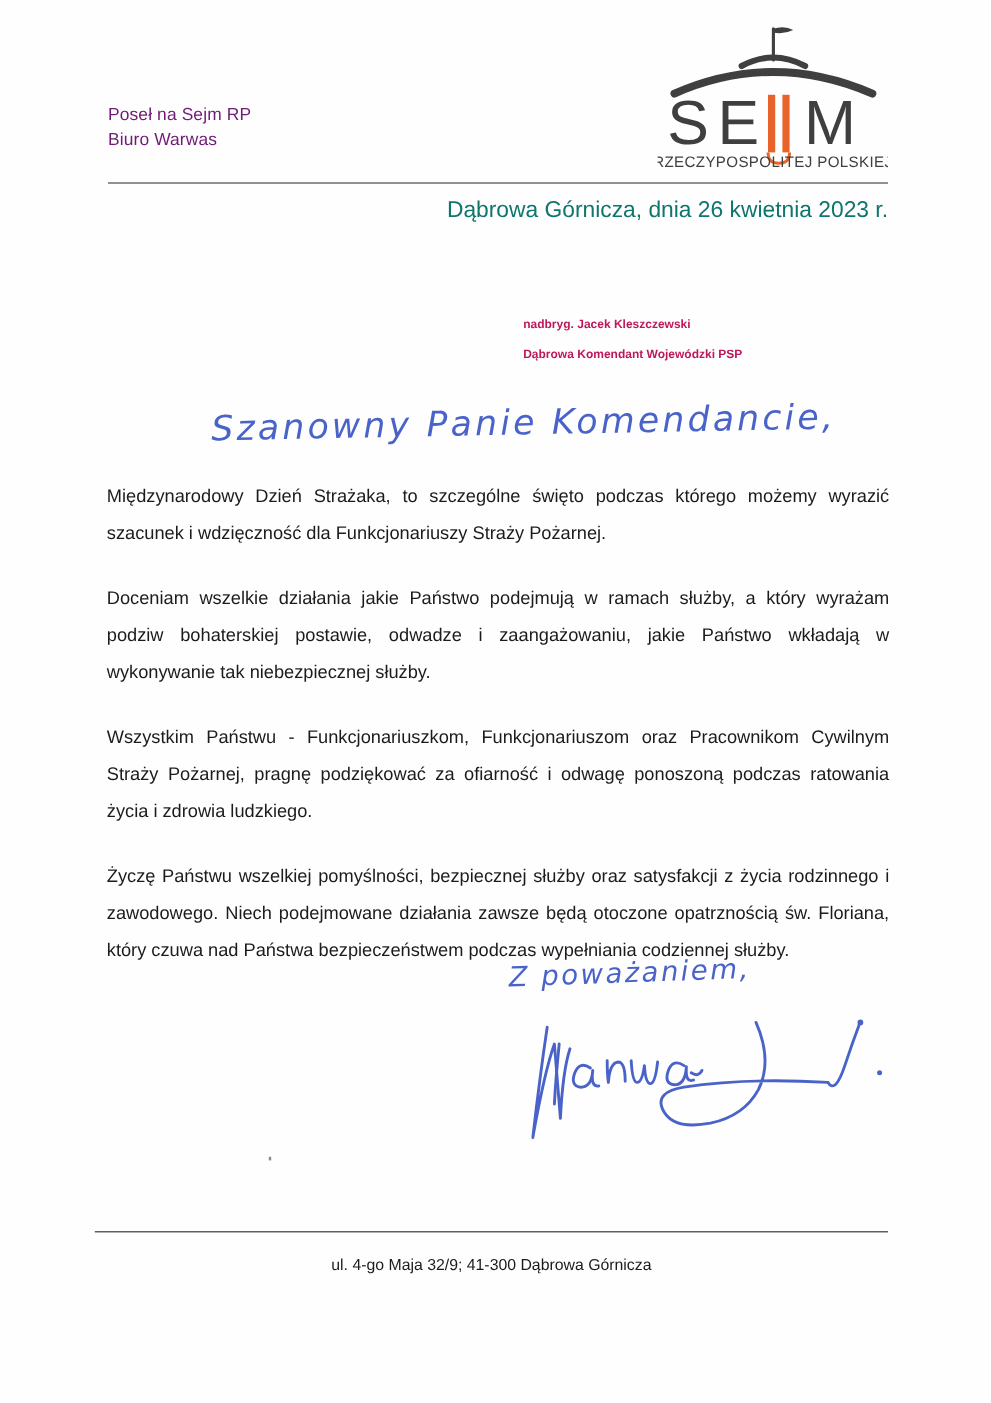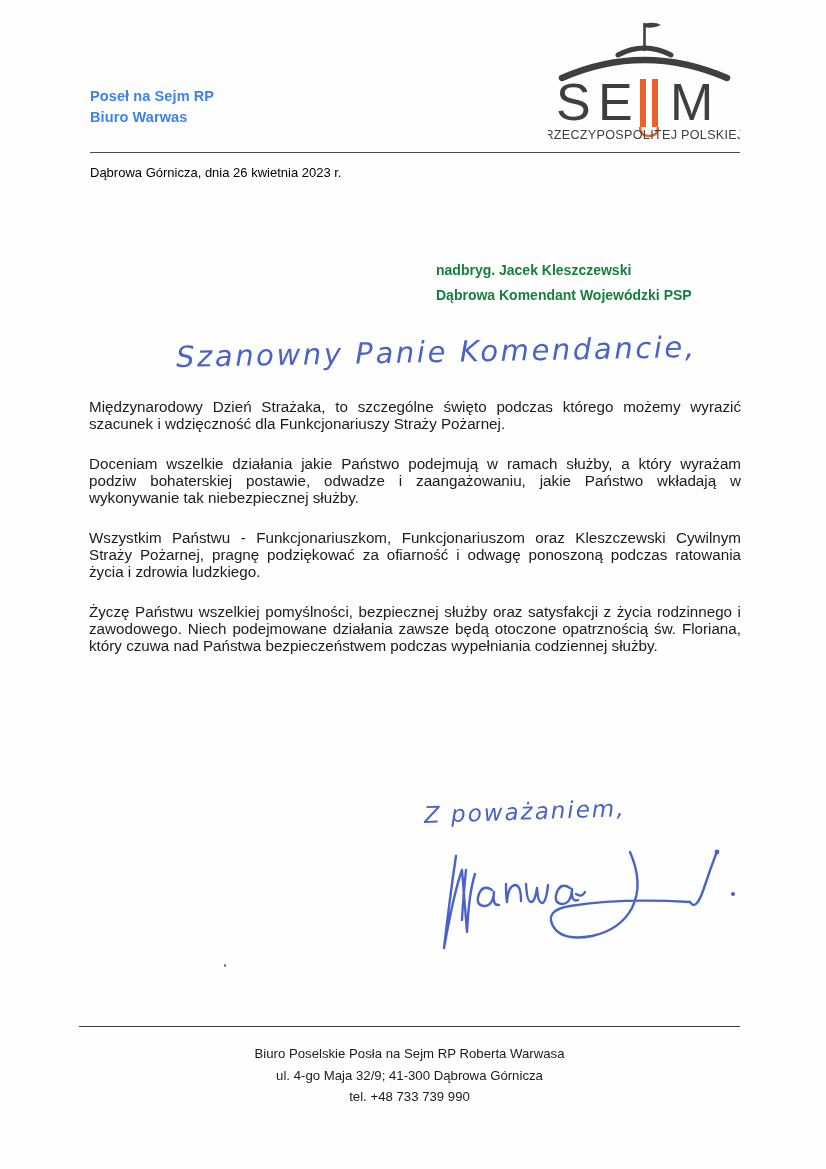--- a/index.html
+++ b/index.html
@@ -18,24 +18,24 @@
     background: #fefefe;
     overflow: hidden;
   }
 
   
   .letterhead-name {
     position: absolute;
     left: 90px;
     top: 86px;
     font-size: 14.5px;
-    font-weight: bold;
+    font-weight: normal;
     line-height: 21px;
     letter-spacing: 0.1px;
-    color: #3b82f6;
+    color: #701a75;
   }
   .letterhead-name div { white-space: nowrap; }
 
   
   .sejm-logo {
     position: absolute;
     left: 548px;
     top: 16px;
     width: 192px;
     height: 126px;
@@ -59,34 +59,34 @@
     height: 0;
     border-top: 1.8px solid #3a3a3a;
   }
 
   
   .place-date {
     position: absolute;
     left: 90px;
     top: 165px;
     width: 650px;
-    text-align: left;
-    font-size: 13px;
-    color: #000000;
+    text-align: right;
+    font-size: 19px;
+    color: #0f766e;
   }
 
   
   .addressee {
     position: absolute;
     left: 436px;
     top: 258px;
-    font-size: 14px;
+    font-size: 10px;
     font-weight: bold;
     line-height: 25px;
-    color: #15803d;
+    color: #be185d;
   }
   .addressee div { white-space: nowrap; }
 
   
   .handwriting {
     color: #4a63c8;
     font-family: "DejaVu Sans", sans-serif;
     font-style: italic;
     font-weight: 400;
   }
@@ -122,21 +122,21 @@
   
   .body-text {
     position: absolute;
     left: 89px;
     top: 398px;
     width: 652px;
   }
   .body-text p {
     margin: 0 0 23px 0;
     font-size: 15.2px;
-    line-height: 17px;
+    line-height: 31px;
     text-align: justify;
     text-justify: inter-word;
     color: #1b1b1b;
   }
   .body-text p:last-child { margin-bottom: 16px; }
 
   
   .footer {
     position: absolute;
     left: 79px;
@@ -200,21 +200,21 @@
   <div class="addressee">
     <div>nadbryg. Jacek Kleszczewski</div>
     <div>Dąbrowa Komendant Wojewódzki PSP</div>
   </div>
 
   <div class="handwriting salutation">Szanowny Panie Komendancie,</div>
 
   <div class="body-text">
     <p>Międzynarodowy Dzień Strażaka, to szczególne święto podczas którego możemy wyrazić szacunek i wdzięczność dla Funkcjonariuszy Straży Pożarnej.</p>
     <p>Doceniam wszelkie działania jakie Państwo podejmują w ramach służby, a który wyrażam podziw bohaterskiej postawie, odwadze i zaangażowaniu, jakie Państwo wkładają w wykonywanie tak niebezpiecznej służby.</p>
-    <p>Wszystkim Państwu - Funkcjonariuszkom, Funkcjonariuszom oraz Kleszczewski Cywilnym Straży Pożarnej, pragnę podziękować za ofiarność i odwagę ponoszoną podczas ratowania życia i zdrowia ludzkiego.</p>
+    <p>Wszystkim Państwu - Funkcjonariuszkom, Funkcjonariuszom oraz Pracownikom Cywilnym Straży Pożarnej, pragnę podziękować za ofiarność i odwagę ponoszoną podczas ratowania życia i zdrowia ludzkiego.</p>
     <p>Życzę Państwu wszelkiej pomyślności, bezpiecznej służby oraz satysfakcji z życia rodzinnego i zawodowego. Niech podejmowane działania zawsze będą otoczone opatrznością św. Floriana, który czuwa nad Państwa bezpieczeństwem podczas wypełniania codziennej służby.</p>
   </div>
 
   <div class="handwriting closing">Z poważaniem,</div>
 
   <div class="signature-mark">
     <svg width="340" height="120" viewBox="0 0 340 120" xmlns="http://www.w3.org/2000/svg">
       <g fill="none" stroke="#4a63c8" stroke-width="2.4" stroke-linecap="round" stroke-linejoin="round">
 
         <path d="M48 18 q-6 40 -12 92 q10 -56 18 -78 q3 36 5 62 q2 -40 8 -58"></path>
@@ -237,18 +237,16 @@
       <circle cx="309" cy="14" r="2.4" fill="#4a63c8"></circle>
       <circle cx="325" cy="56" r="2.1" fill="#4a63c8"></circle>
     </svg>
   </div>
 
   <div class="scan-speck"></div>
 
   <div class="rule-bottom"></div>
 
   <div class="footer">
-    <div>Biuro Poselskie Posła na Sejm RP Roberta Warwasa</div>
     <div>ul. 4-go Maja 32/9; 41-300 Dąbrowa Górnicza</div>
-    <div>tel. +48 733 739 990</div>
   </div>
 
 </div>
 
 </body></html>

